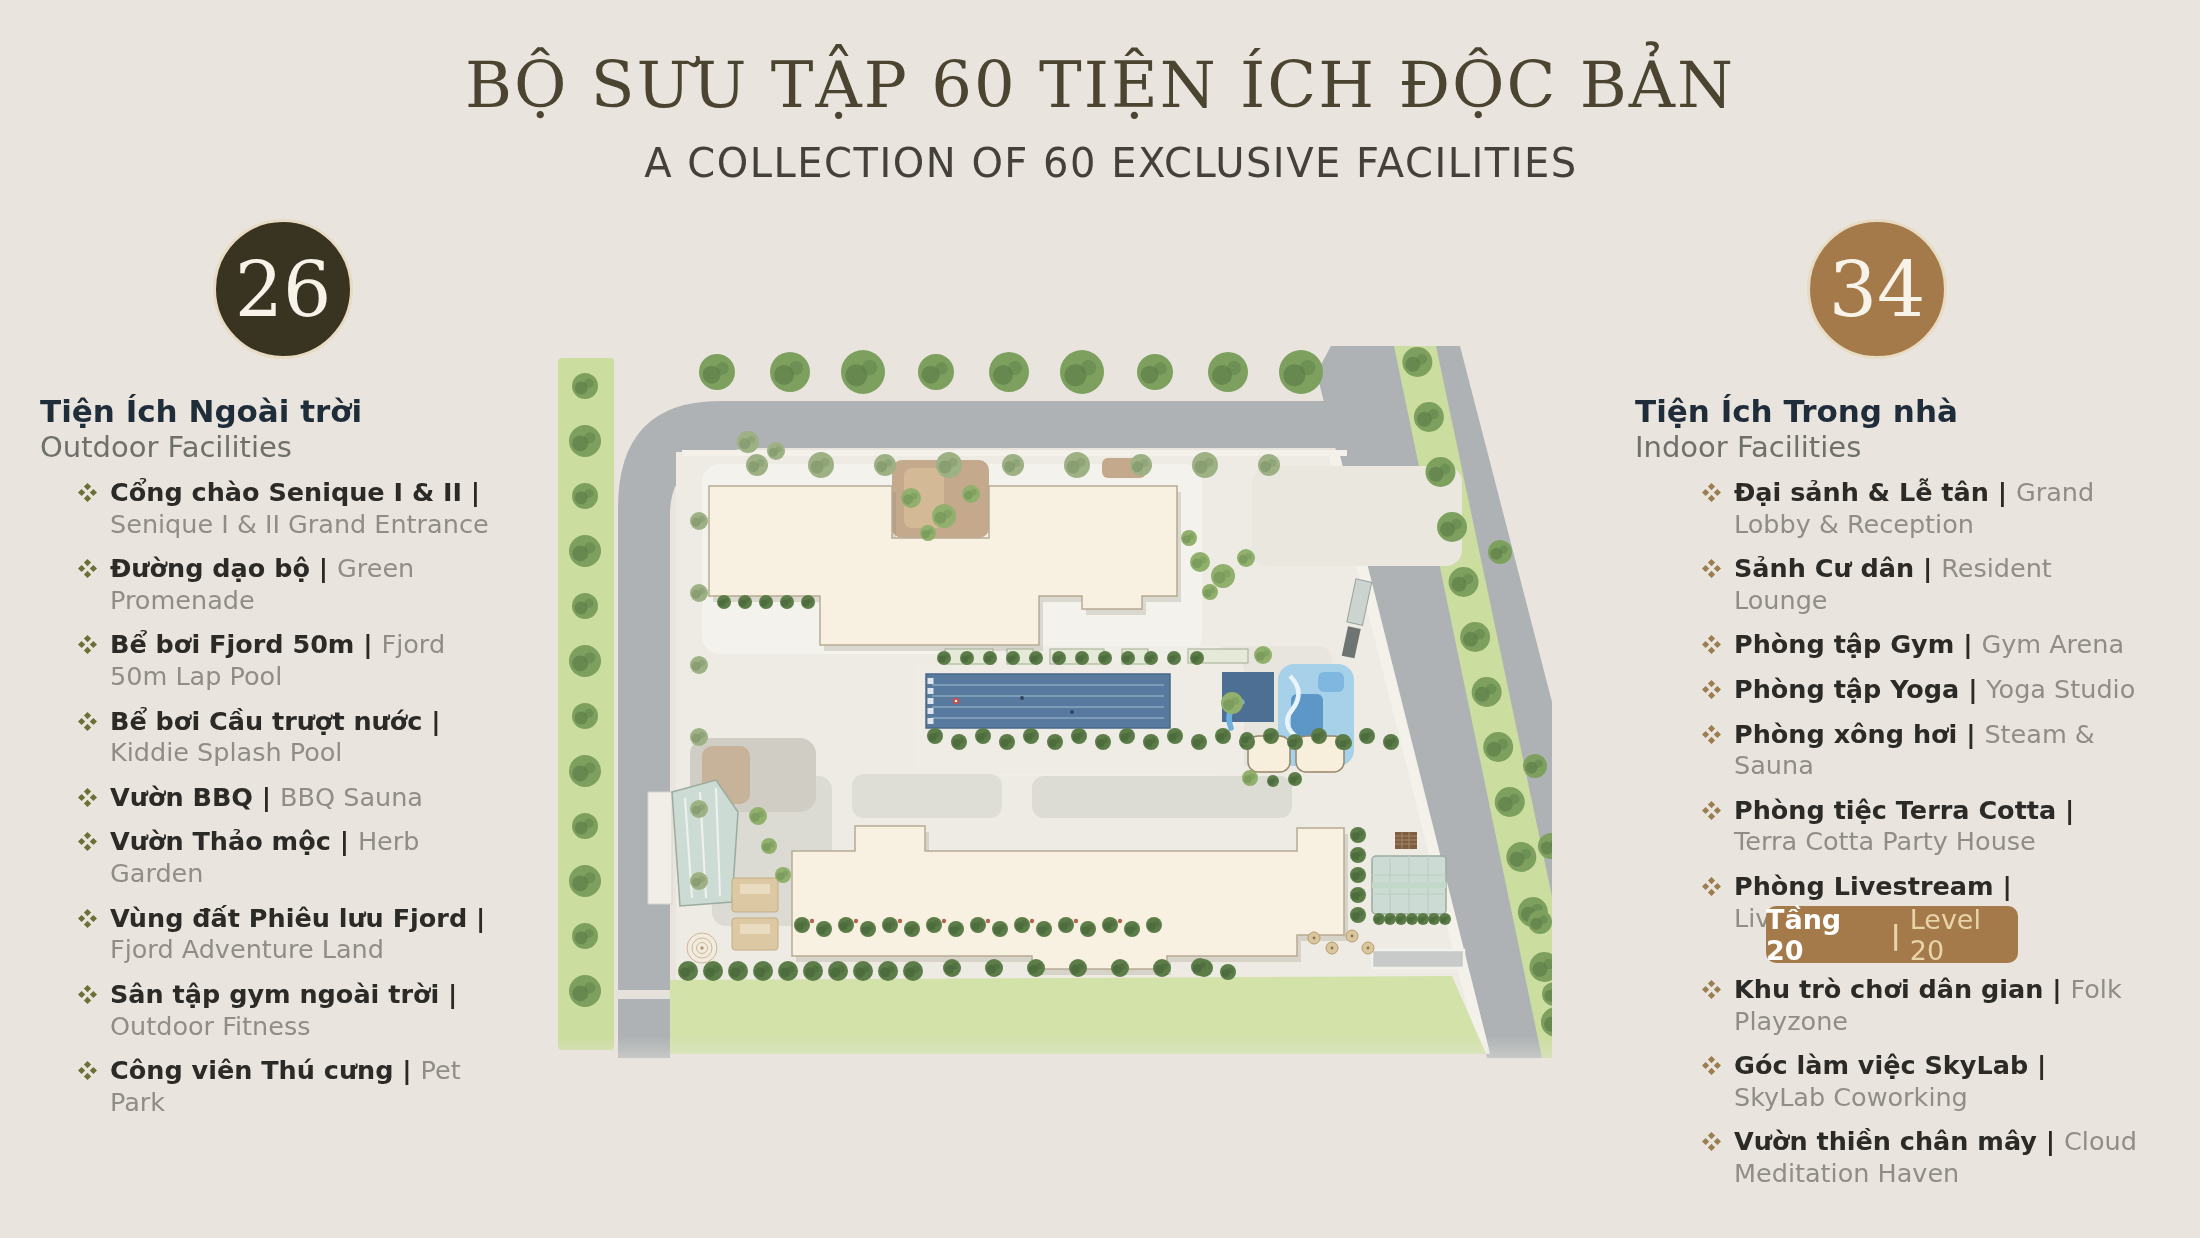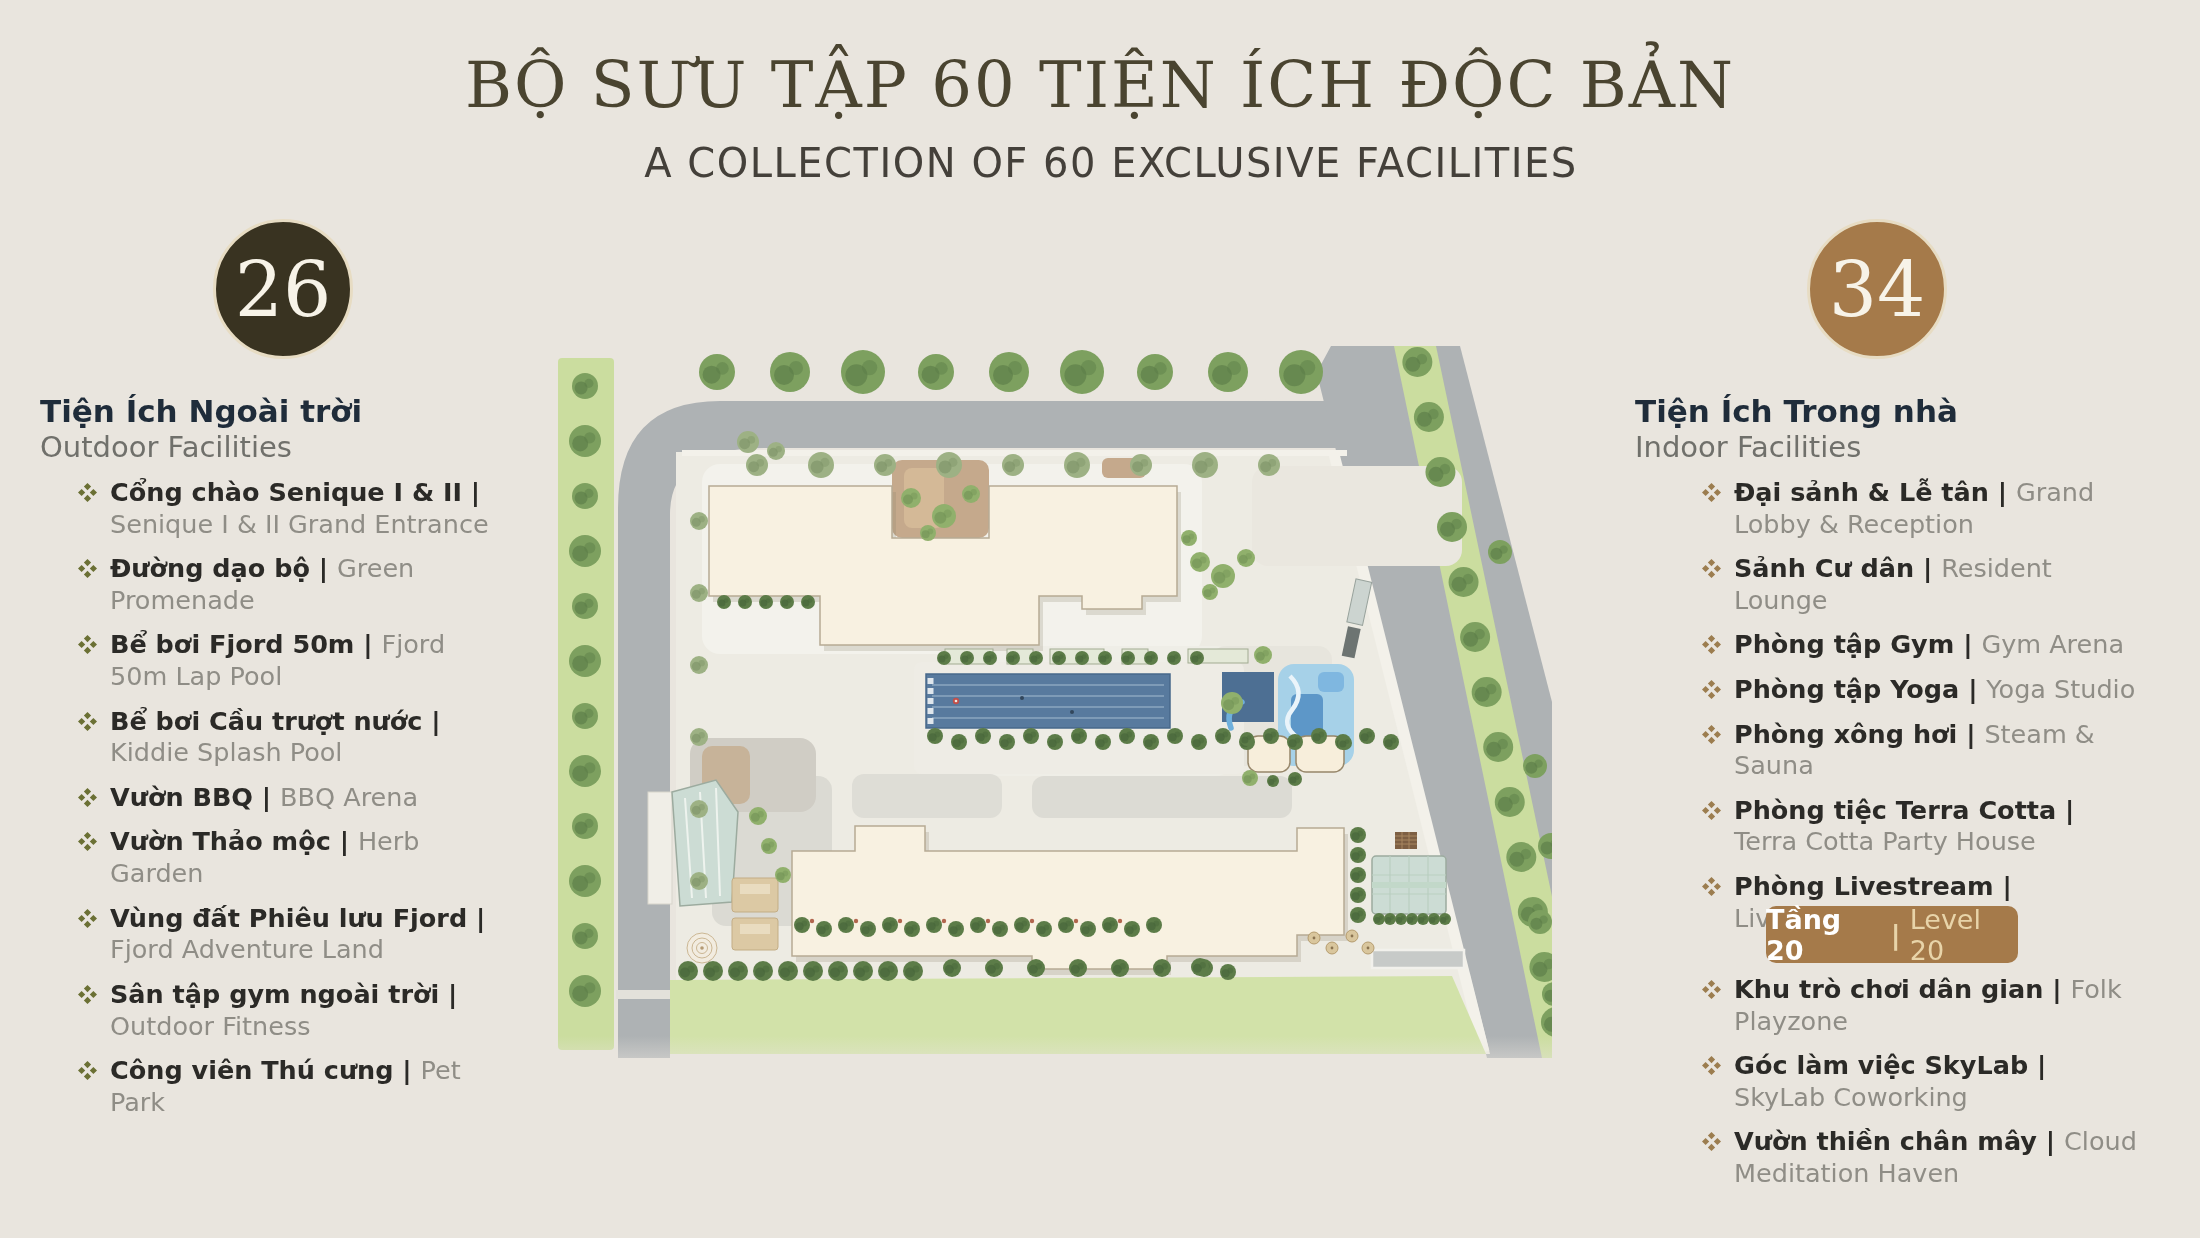--- a/index.html
+++ b/index.html
@@ -120,21 +120,21 @@
         </svg>
       </span>
       <span class="fac-text"><span class="vi">Bể bơi Cầu trượt nước | </span><span class="en">Kiddie Splash Pool</span></span>
     </div>
     <div class="fac-item">
       <span class="bullet bullet-outdoor">
         <svg viewBox="0 0 10 10">
           <path d="M5 0 L6.9 1.9 5 3.8 3.1 1.9 Z M8.1 3.1 10 5 8.1 6.9 6.2 5 Z M5 6.2 6.9 8.1 5 10 3.1 8.1 Z M1.9 3.1 3.8 5 1.9 6.9 0 5 Z"></path>
         </svg>
       </span>
-      <span class="fac-text"><span class="vi">Vườn BBQ | </span><span class="en">BBQ Arena</span></span>
+      <span class="fac-text"><span class="vi">Vườn BBQ | </span><span class="en">BBQ Sauna</span></span>
     </div>
     <div class="fac-item">
       <span class="bullet bullet-outdoor">
         <svg viewBox="0 0 10 10">
           <path d="M5 0 L6.9 1.9 5 3.8 3.1 1.9 Z M8.1 3.1 10 5 8.1 6.9 6.2 5 Z M5 6.2 6.9 8.1 5 10 3.1 8.1 Z M1.9 3.1 3.8 5 1.9 6.9 0 5 Z"></path>
         </svg>
       </span>
       <span class="fac-text"><span class="vi">Vườn Thảo mộc | </span><span class="en">Herb Garden</span></span>
     </div>
     <div class="fac-item">

